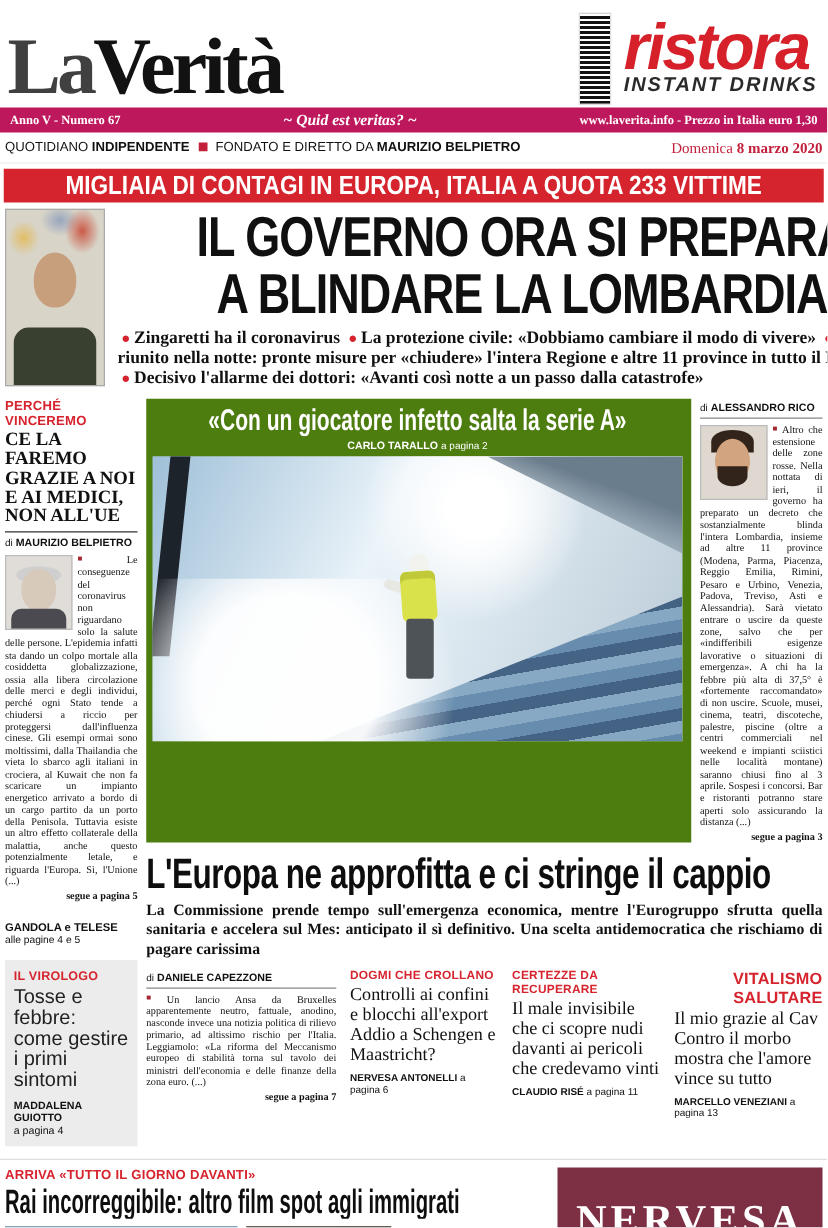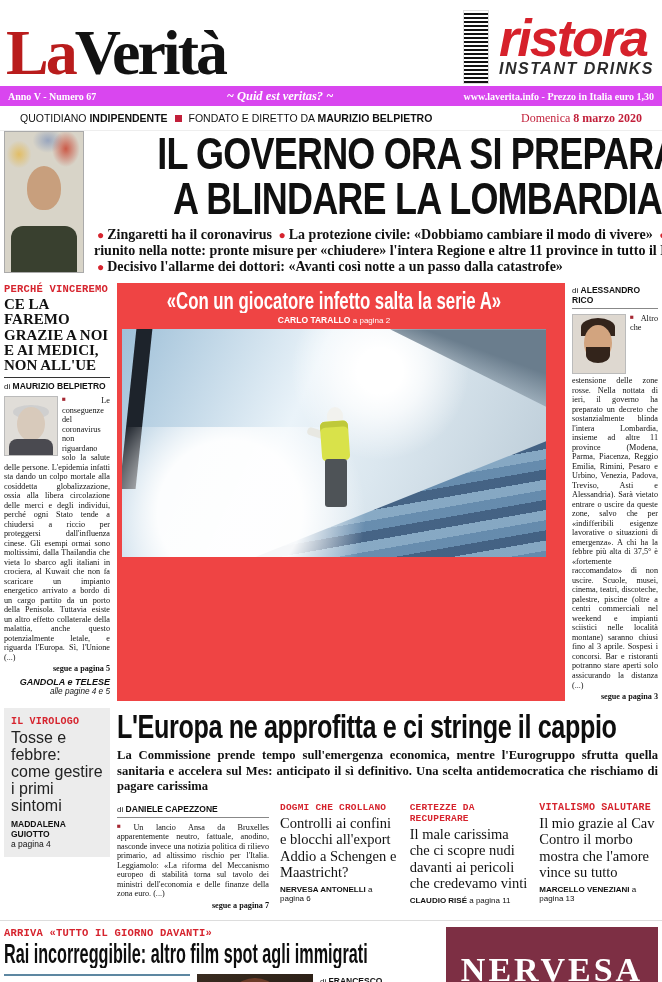--- a/index.html
+++ b/index.html
@@ -3,34 +3,34 @@
 <meta charset="utf-8">
 <style>
   html,body{margin:0;padding:0;background:#fff;}
   .page{width:662px;height:982px;overflow:hidden;background:#fff;color:#111;
         font-family:"Liberation Serif",serif;position:relative;}
   
   .masthead{display:flex;justify-content:space-between;align-items:flex-end;
             padding:4px 6px 2px 6px;height:80px;}
   .logo{font-family:"Liberation Serif",serif;font-weight:bold;font-size:64px;
         letter-spacing:-3px;line-height:.95;}
-  .logo-la{color:#b91c1c;}
+  .logo-la{color:#404040;}
   .logo-verita{color:#121212;}
   .ad-top{display:flex;align-items:center;gap:10px;padding-right:2px;}
   .barcode{width:24px;height:72px;background:repeating-linear-gradient(
       0deg,#111 0 2px,#fff 2px 4px);border:1px solid #ddd;}
   .ristora-brand{font-family:"Liberation Sans",sans-serif;font-style:italic;
       font-weight:bold;color:#d6212b;font-size:52px;letter-spacing:-2px;line-height:.85;}
   .ristora-tag{font-family:"Liberation Sans",sans-serif;font-style:italic;
       font-weight:bold;color:#2a2a2a;font-size:16px;letter-spacing:1.5px;}
-  .blue-bar{background:#d946ef;color:#fff;display:flex;justify-content:space-between;
+  .blue-bar{background:#be185d;color:#fff;display:flex;justify-content:space-between;
       align-items:center;height:20px;padding:0 8px;font-size:10px;font-weight:bold;}
   .motto{font-style:italic;font-size:12.5px;font-weight:bold;}
   .info-row{display:flex;justify-content:space-between;align-items:center;
-      padding:3px 20px;font-family:"Liberation Sans",sans-serif;font-size:10.5px;
+      padding:3px 4px;font-family:"Liberation Sans",sans-serif;font-size:10.5px;
       border-bottom:1px solid #eee;height:18px;}
   .info-row b{font-weight:bold;}
   .redsq{display:inline-block;width:7px;height:7px;background:#c21f3a;margin:0 4px;}
   .date{font-family:"Liberation Serif",serif;color:#c21f3a;font-size:12px;}
   .date b{font-weight:bold;}
   
   .banner{background:#d6242e;margin:4px 3px 5px 3px;height:27px;display:flex;
       justify-content:center;align-items:center;overflow:hidden;}
   .banner .fit{color:#fff;font-family:"Liberation Sans",sans-serif;font-weight:bold;
       font-size:21px;letter-spacing:0;}
@@ -52,21 +52,21 @@
   .lead-head{display:flex;flex-direction:column;align-items:center;margin-top:0;}
   .lead-head .row{display:flex;justify-content:center;width:100%;}
   .lead-head .fit{font-family:"Liberation Sans",sans-serif;font-weight:bold;
       color:#101010;font-size:45px;line-height:1.0;letter-spacing:-1px;}
   .lead-bullets{margin:6px 0 0 0;font-size:14px;font-weight:bold;line-height:1.15;
       text-align:left;padding:0 2px;}
   .blt{color:#d6242e;font-size:12px;margin:0 3px;}
   
   .mid{display:flex;padding:0 4px;gap:7px;margin-top:6px;}
   .left-rail{width:106px;flex-shrink:0;}
-  .kicker{color:#d6242e;font-family:Liberation Mono, monospace;font-weight:bold;
+  .kicker{color:#d6242e;font-family:Liberation Sans, sans-serif;font-weight:bold;
       font-size:10.5px;letter-spacing:.2px;}
   .belp-title{font-weight:bold;font-size:15px;line-height:1.02;margin:2px 0 4px 0;}
   .rule{border-top:1px solid #333;margin:3px 0;}
   .byline-row{font-family:"Liberation Sans",sans-serif;font-size:8.5px;margin:2px 0 4px 0;}
   .byline-row .author{font-weight:bold;}
   .byline-row.underl{border-bottom:1px solid #888;padding-bottom:3px;}
   .di{font-size:8px;}
   .pg{font-size:8px;}
   .body-txt{font-size:8.2px;line-height:1.16;text-align:justify;margin:0;}
   .sq{color:#a52833;font-size:6.5px;vertical-align:1.5px;margin-right:2px;}
@@ -80,31 +80,31 @@
   .mini-belp .suit{position:absolute;left:4px;bottom:0;width:44px;height:16px;
       background:#4a4a50;border-radius:8px 8px 0 0;}
   .mini-rico{background:#ded8d0;}
   .mini-rico .hair{position:absolute;left:8px;top:3px;width:34px;height:18px;
       border-radius:50% 50% 0 0;background:#33241b;}
   .mini-rico .face{position:absolute;left:11px;top:10px;width:28px;height:36px;
       border-radius:50%;background:#d2a47f;}
   .mini-rico .beard{position:absolute;left:13px;top:32px;width:24px;height:16px;
       border-radius:0 0 50% 50%;background:#33241b;}
   .continuation{text-align:right;font-size:8.2px;font-weight:bold;margin-top:2px;}
-  .related{text-align:right;font-family:"Liberation Sans",sans-serif;font-weight:bold;
-      font-size:9px;margin-top:4px;font-style:italic;}
+  .related{font-family:"Liberation Sans",sans-serif;font-weight:bold;
+      font-size:9px;margin-top:16px;}
   .related .sub{font-weight:normal;font-size:8.2px;display:block;}
   .virologo{background:#ececec;margin-top:12px;padding:8px 7px;}
   .viro-title{font-family:"Liberation Sans",sans-serif;font-size:16px;color:#222;
       line-height:1.05;margin:3px 0 5px 0;}
   .viro-author{font-family:"Liberation Sans",sans-serif;font-weight:bold;font-size:8.5px;}
   .viro-page{font-family:"Liberation Sans",sans-serif;font-size:8.5px;}
   .main-col{flex:1;min-width:0;}
   .serie-row{display:flex;gap:7px;}
-  .serie-box{width:424px;background:#ef4444;padding:5px 19px 6px 5px;flex-shrink:0;}
+  .serie-box{width:424px;background:#4d7c0f;padding:5px 7px 6px 5px;flex-shrink:0;}
   .serie-head{display:flex;justify-content:center;overflow:hidden;}
   .serie-head .fit{color:#fff;font-family:"Liberation Sans",sans-serif;font-weight:bold;
       font-size:24px;line-height:1.05;}
   .serie-byline{text-align:center;color:#fff;font-family:"Liberation Sans",sans-serif;
       font-size:8.5px;margin:2px 0 4px 0;}
   .serie-byline .author{font-weight:bold;}
   .stadium{position:relative;height:228px;overflow:hidden;
       background:linear-gradient(115deg,#9fc0d8 0%,#eaf3f9 40%,#dbe7ef 60%,#b7c8d4 100%);}
   .sun{position:absolute;right:18%;top:-8%;width:180px;height:150px;
       background:radial-gradient(circle at 50% 40%,#ffffff 0 18%,rgba(255,255,255,.75) 35%,transparent 70%);}
@@ -193,20 +193,23 @@
       <span class="redsq"></span>
       <span>FONDATO E DIRETTO DA</span>
       <b>MAURIZIO BELPIETRO</b>
     </span>
     <span class="date">
       <span>Domenica</span>
       <b>8 marzo 2020</b>
     </span>
   </div>
 
+  <div class="banner">
+    <span class="fit" style="--sx:.86">MIGLIAIA DI CONTAGI IN EUROPA, ITALIA A QUOTA 233 VITTIME</span>
+  </div>
 
   <section class="lead">
     <div class="lead-photo">
       <div class="paint1"></div>
       <div class="z-face"></div>
       <div class="z-body"></div>
     </div>
     <div class="lead-main">
       <h1 class="lead-head" style="margin:0;">
         <span class="row">
@@ -317,29 +320,29 @@
             <div class="kicker" style="font-size:9.5px;">DOGMI CHE CROLLANO</div>
             <div class="e-title">Controlli ai confini e blocchi all'export Addio a Schengen e Maastricht?</div>
             <div class="e-author">
               <span class="author">NERVESA ANTONELLI</span>
               <span class="pg">a pagina 6</span>
             </div>
           </article>
 
           <article class="e-col">
             <div class="kicker" style="font-size:9.5px;">CERTEZZE DA RECUPERARE</div>
-            <div class="e-title">Il male carissima che ci scopre nudi davanti ai pericoli che credevamo vinti</div>
+            <div class="e-title">Il male invisibile che ci scopre nudi davanti ai pericoli che credevamo vinti</div>
             <div class="e-author">
               <span class="author">CLAUDIO RISÉ</span>
               <span class="pg">a pagina 11</span>
             </div>
           </article>
 
           <article class="e-col">
-            <div class="kicker" style="font-size:10px;">VITALISMO SALUTARE</div>
+            <div class="kicker" style="font-size:13px;text-align:right;">VITALISMO SALUTARE</div>
             <div class="e-title">Il mio grazie al Cav Contro il morbo mostra che l'amore vince su tutto</div>
             <div class="e-author">
               <span class="author">MARCELLO VENEZIANI</span>
               <span class="pg">a pagina 13</span>
             </div>
           </article>
 
         </div>
       </section>
     </div>

